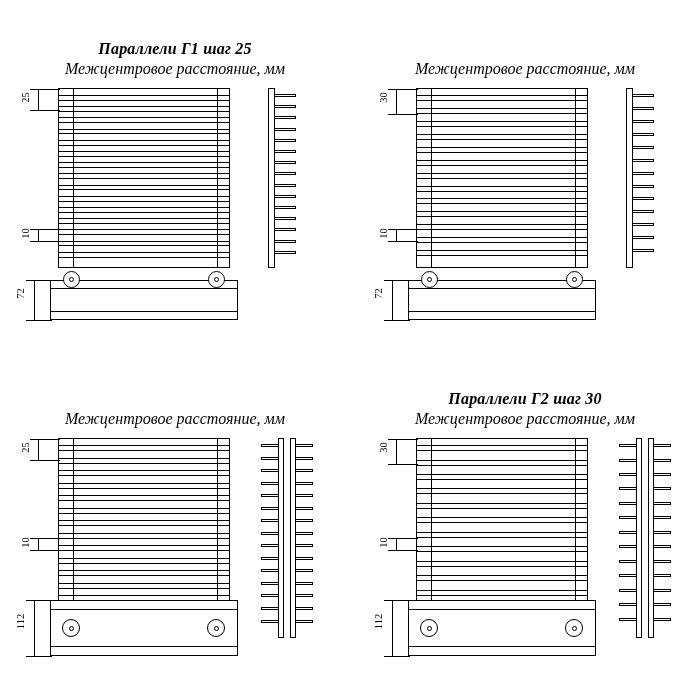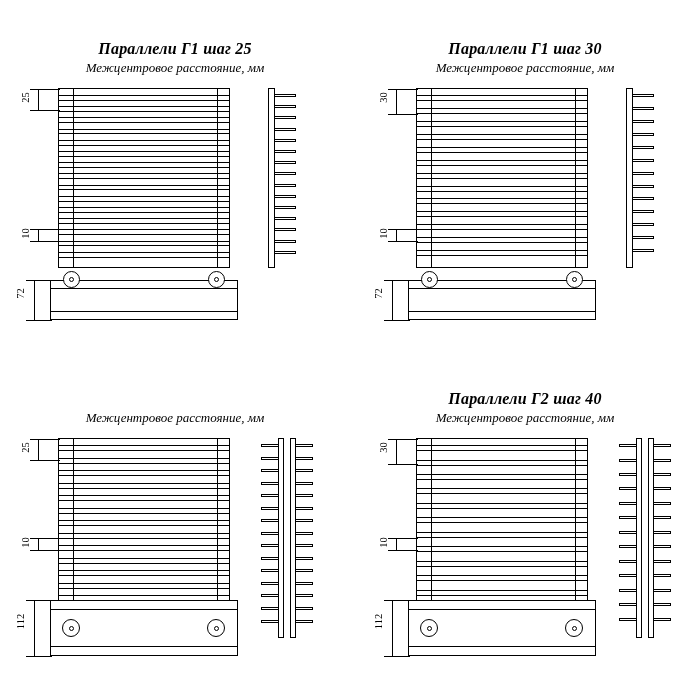--- a/index.html
+++ b/index.html
@@ -12,21 +12,21 @@
   .p-bl{left:0;top:350px;}
   .p-br{left:350px;top:350px;}
 
   .title{
     position:absolute;left:0;right:0;top:40px;
     text-align:center;font-style:italic;font-weight:bold;
     font-size:16px;letter-spacing:.2px;
   }
   .subtitle{
     position:absolute;left:0;right:0;top:60px;
-    text-align:center;font-style:italic;font-size:13px;
+    text-align:center;font-style:italic;font-size:16px;
   }
 
   
   .front{position:absolute;border:1.4px solid #000;background:#fff;box-sizing:border-box;}
   .tube{position:absolute;left:0;right:0;border-top:1.4px solid #000;}
   .vrail{position:absolute;top:0;bottom:0;border-left:1.4px solid #000;}
 
   
   .side{position:absolute;}
   .side .spine{position:absolute;top:0;bottom:0;border:1.4px solid #000;box-sizing:border-box;background:#fff;}
@@ -133,21 +133,20 @@
     <div class="dimline vline" style="left:38px;top:229px;height:12px;"></div>
     <div class="dimlabel rot" style="left:13px;top:228px;width:24px;text-align:center;">10</div>
 
     <div class="extline" style="left:26px;top:280px;width:26px;"></div>
     <div class="extline" style="left:26px;top:320px;width:26px;"></div>
     <div class="dimline vline" style="left:34px;top:280px;height:40px;"></div>
     <div class="dimlabel rot" style="left:8px;top:288px;width:24px;text-align:center;">72</div>
   </div>
 
   <div class="panel p-tr">
-    <div class="title">Параллели Г1 шаг 30</div>
     <div class="subtitle">Межцентровое расстояние, мм</div>
 
     <div class="front" id="f1" style="left:66px;top:88px;width:172px;height:180px;">
         <div class="vrail" style="left: 14px;"></div>
         <div class="vrail" style="left: 158px;"></div>
         <div class="tube" style="top: 6px;"></div>
         <div class="tube" style="top: 11px;"></div>
         <div class="tube" style="top: 18.9px;"></div>
         <div class="tube" style="top: 23.9px;"></div>
         <div class="tube" style="top: 31.8px;"></div>
@@ -308,21 +307,21 @@
     <div class="dimline vline" style="left:38px;top:188px;height:12px;"></div>
     <div class="dimlabel rot" style="left:13px;top:187px;width:24px;text-align:center;">10</div>
 
     <div class="extline" style="left:26px;top:250px;width:26px;"></div>
     <div class="extline" style="left:26px;top:306px;width:26px;"></div>
     <div class="dimline vline" style="left:34px;top:250px;height:56px;"></div>
     <div class="dimlabel rot" style="left:6px;top:266px;width:28px;text-align:center;">112</div>
   </div>
 
   <div class="panel p-br">
-    <div class="title">Параллели Г2 шаг 40</div>
+    <div class="title">Параллели Г2 шаг 30</div>
     <div class="subtitle">Межцентровое расстояние, мм</div>
 
     <div class="front" id="f3" style="left:66px;top:88px;width:172px;height:200px;">
         <div class="vrail" style="left: 14px;"></div>
         <div class="vrail" style="left: 158px;"></div>
         <div class="tube" style="top: 6px;"></div>
         <div class="tube" style="top: 11px;"></div>
         <div class="tube" style="top: 20.5px;"></div>
         <div class="tube" style="top: 25.5px;"></div>
         <div class="tube" style="top: 34.9px;"></div>

